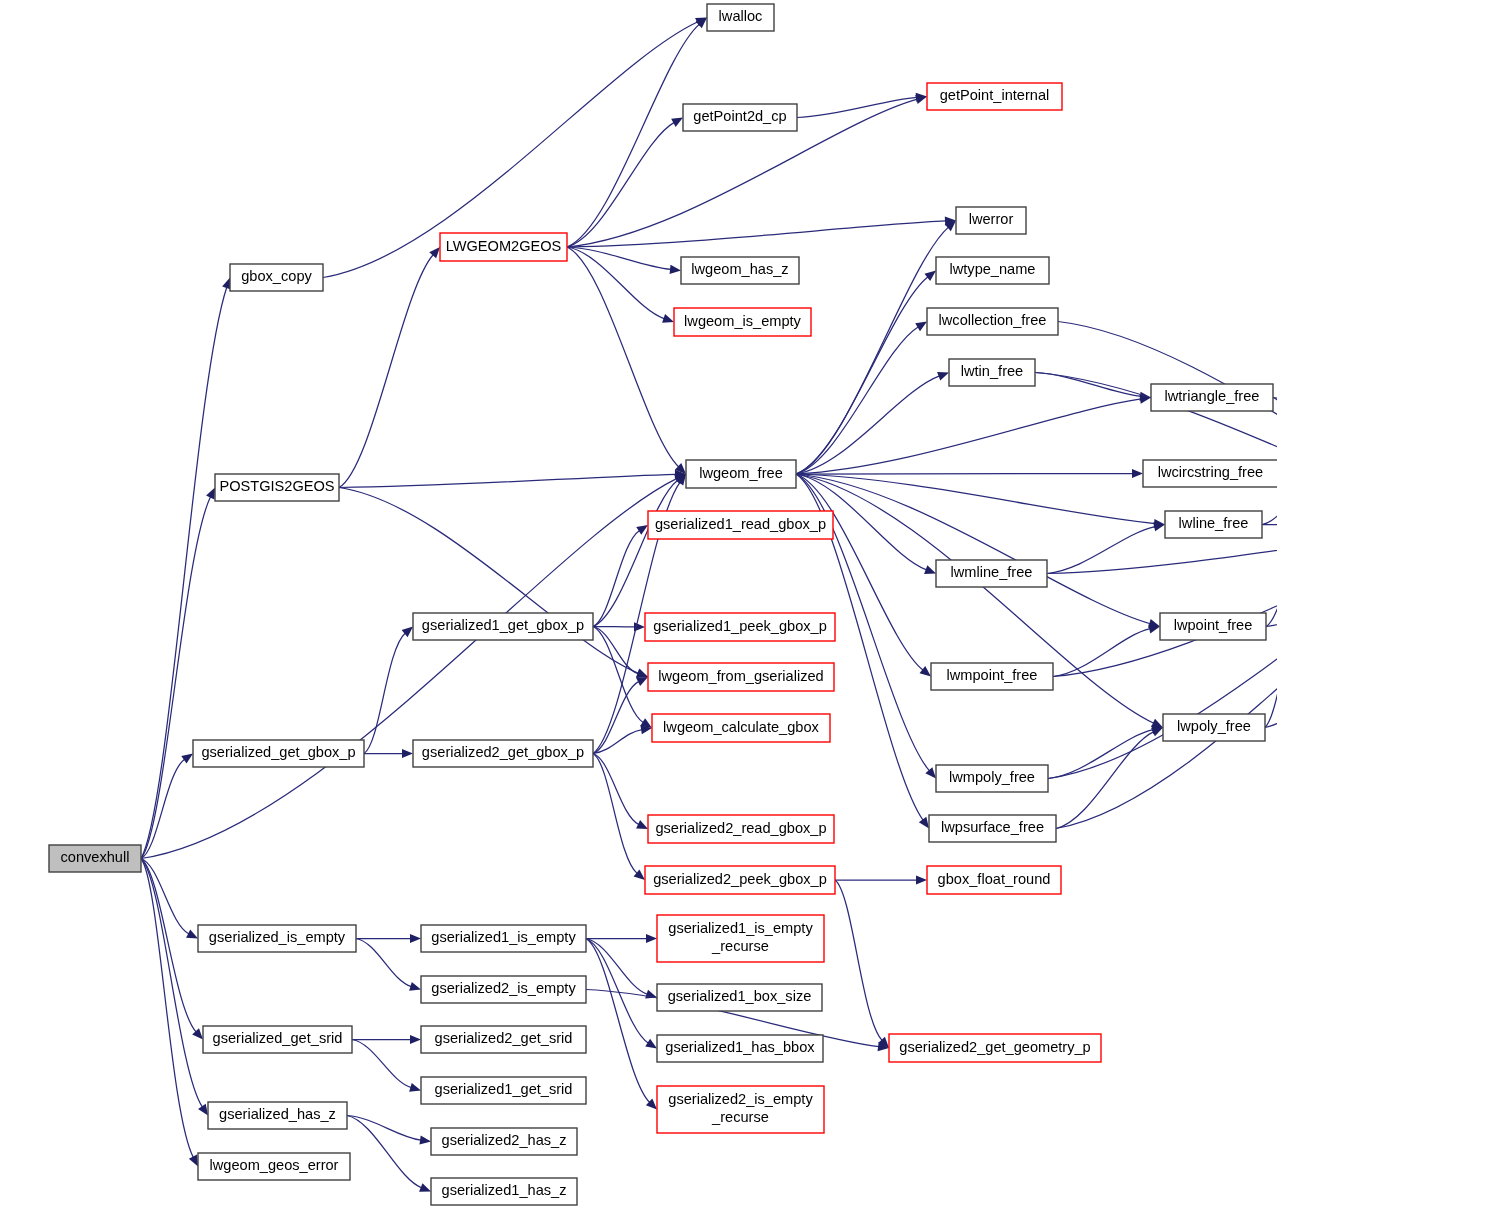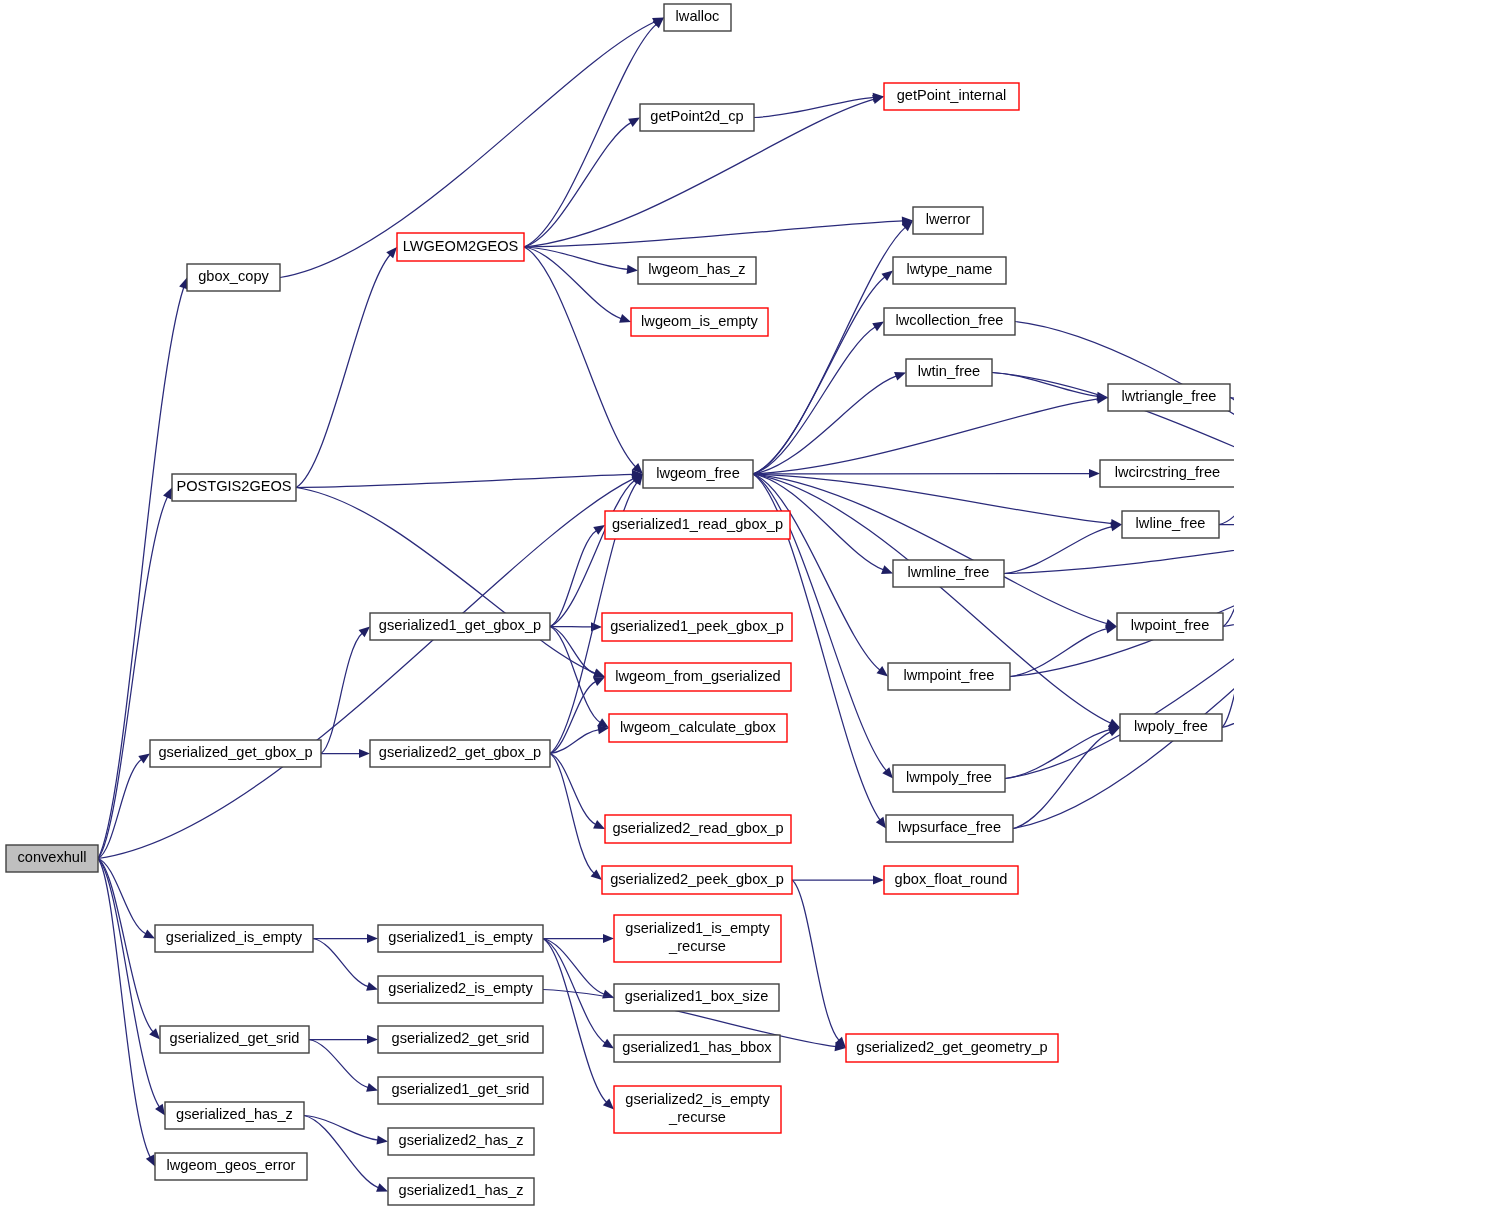--- a/index.html
+++ b/index.html
@@ -9,20 +9,21 @@
   }
   body {
     font-family: "Liberation Sans", sans-serif;
   }
   #graph-wrap {
     position: relative;
     width: 1234px;
     height: 1211px;
     background: #ffffff;
     overflow: hidden;
+    padding-left: 43px;
   }
   svg#callgraph {
     display: block;
     width: 1503px;
     height: 1211px;
   }
   .node-box {
     fill: #ffffff;
     stroke: #404040;
     stroke-width: 1.4;

